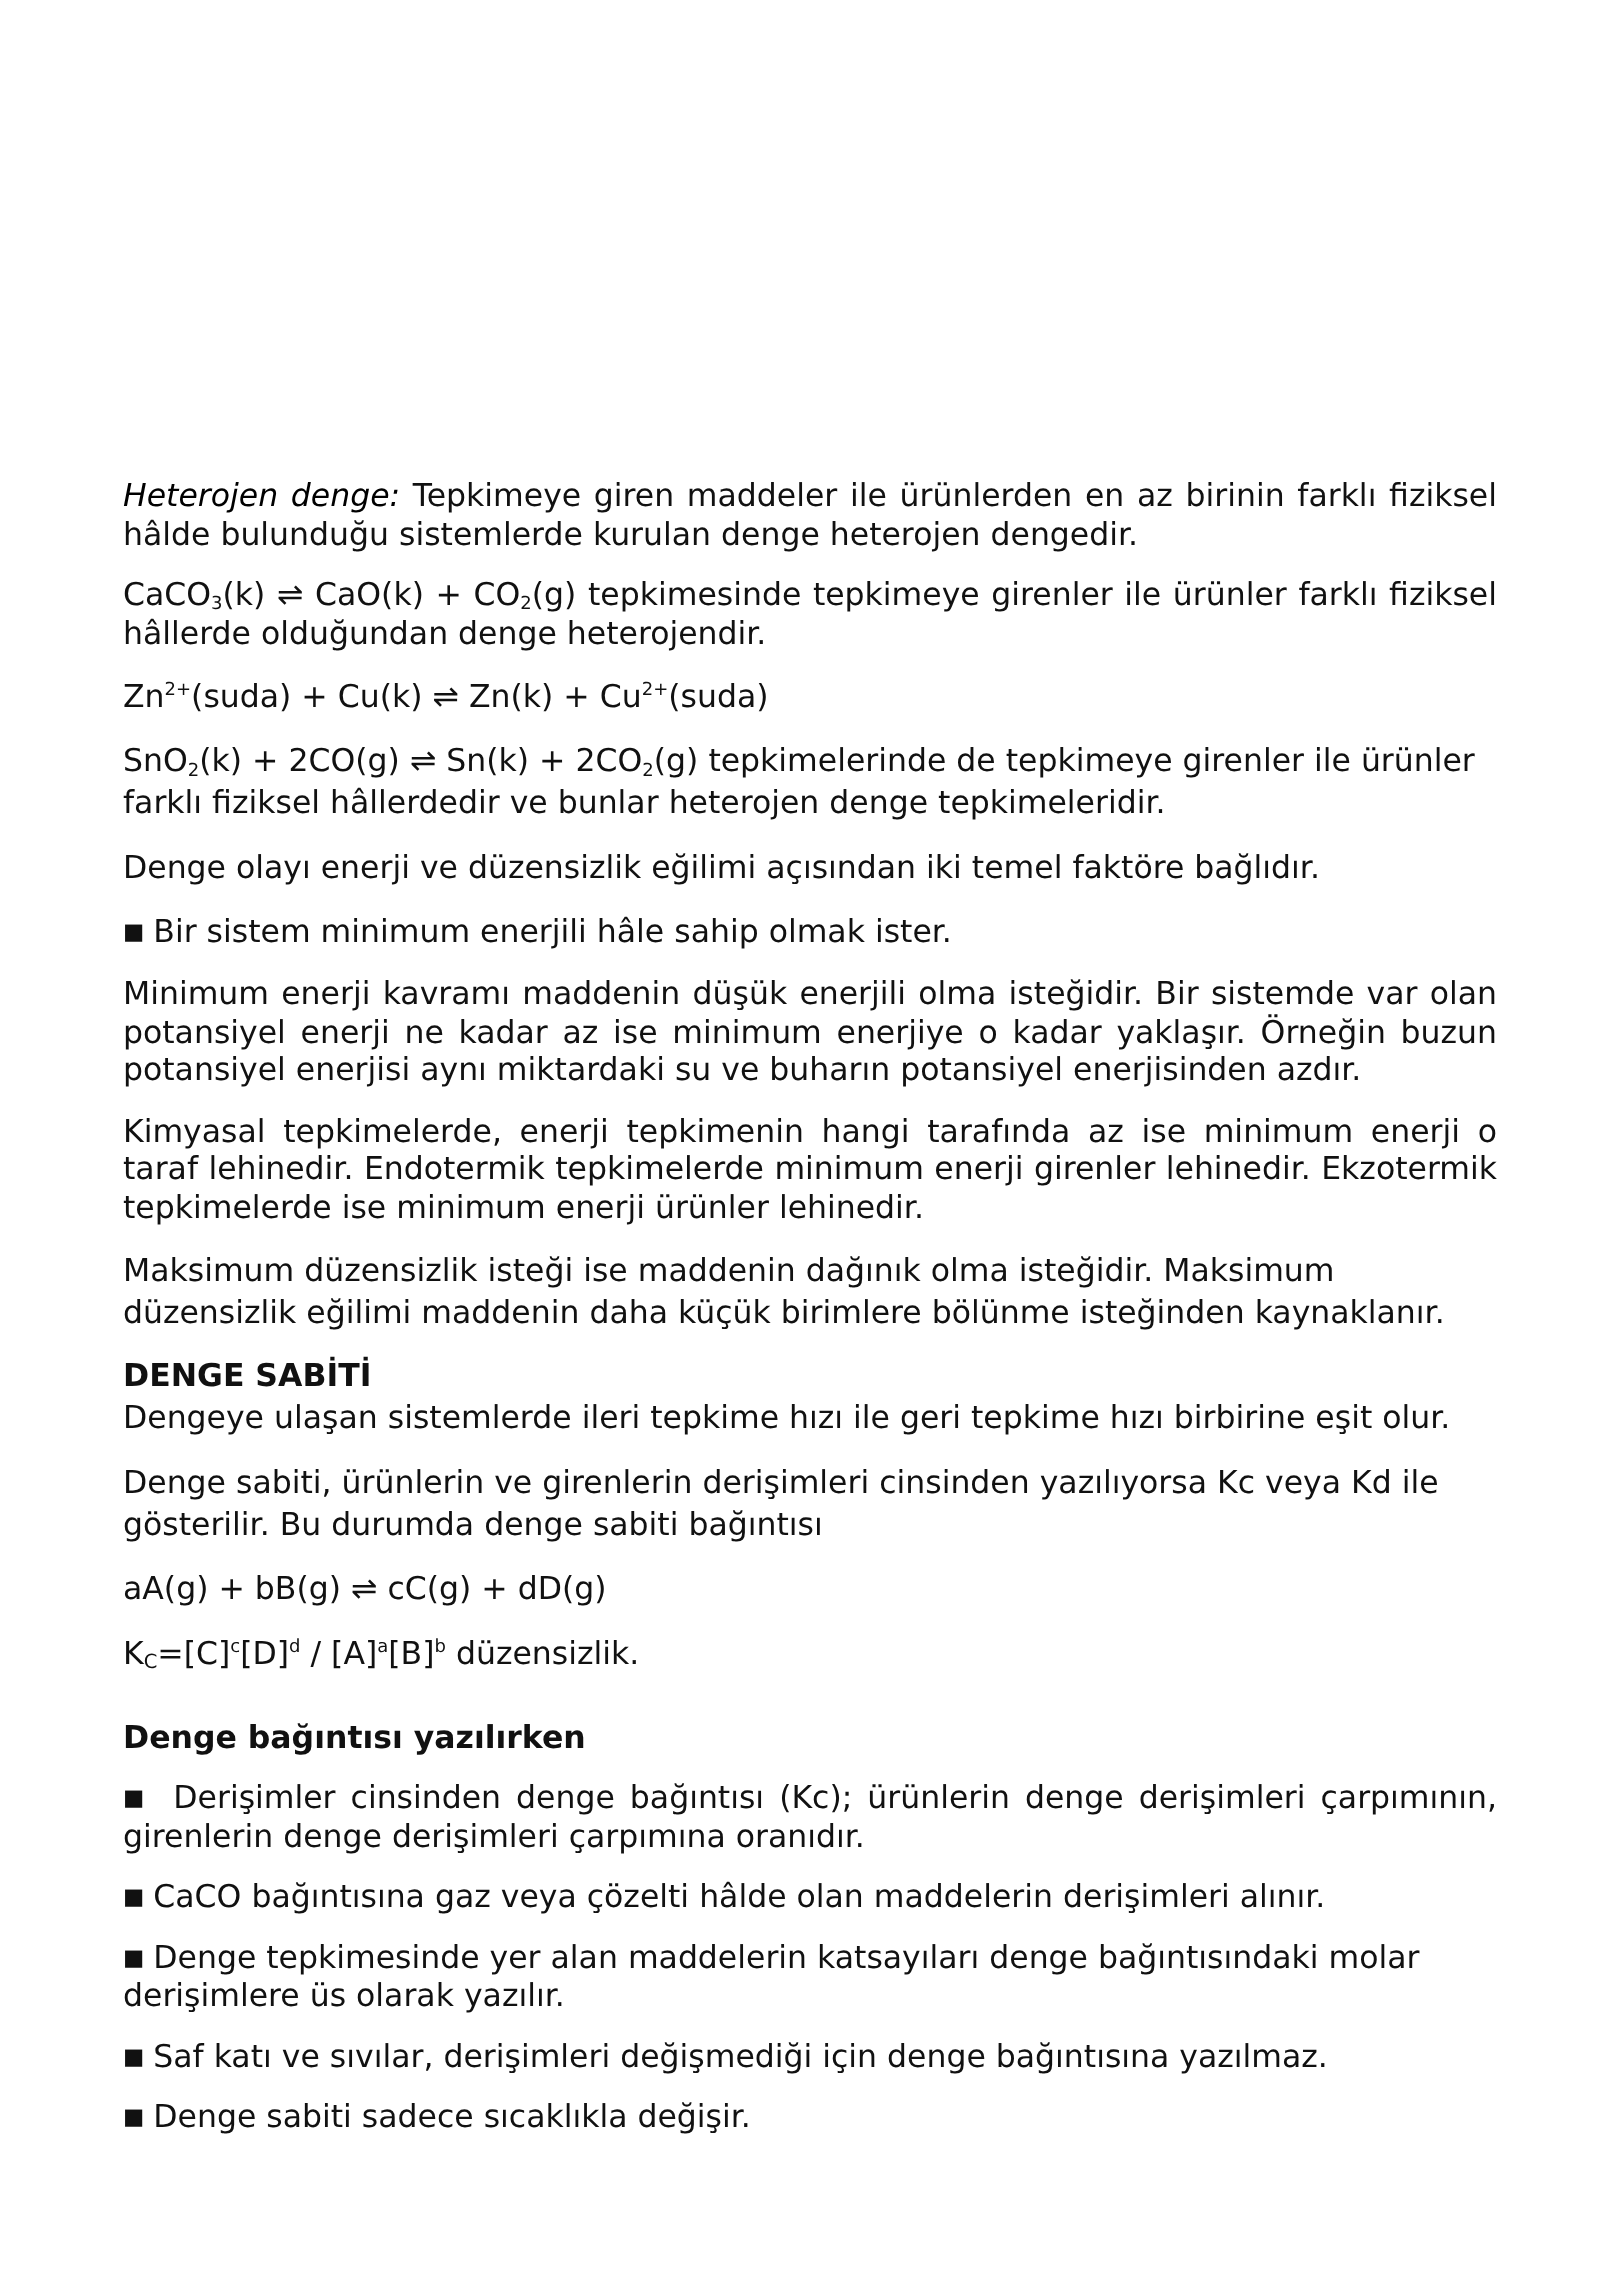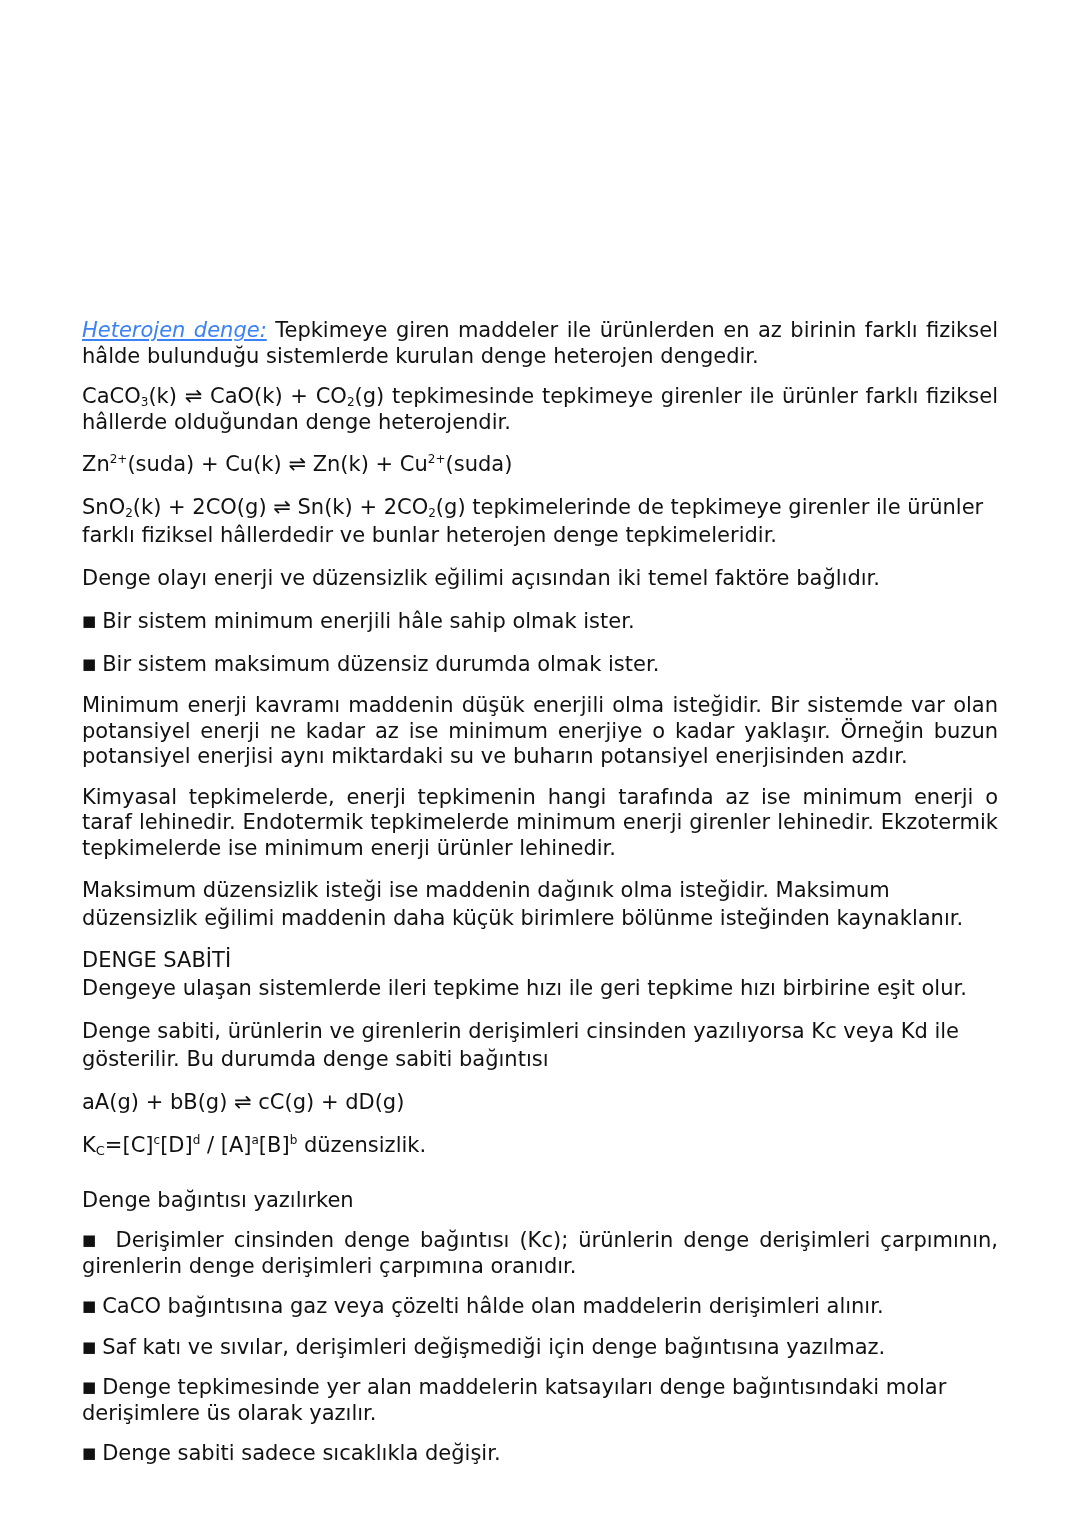--- a/index.html
+++ b/index.html
@@ -15,22 +15,22 @@
       position: absolute;
       left: 82px;
       top: 318px;
       width: 916px;
       font-size: 21px;
       line-height: 25.5px;
     }
     .p { margin: 0 0 15px 0; }
     .justify { text-align: justify; text-align-last: left; }
     .loose { line-height: 28px; }
-    .red-italic { color: #3b82f6; font-style: italic; text-decoration: underline; }
-    .heading { font-weight: normal; margin: 0; line-height: 27px; }
+    .red-italic { color: #000000; font-style: italic; }
+    .heading { font-weight: bold; margin: 0; line-height: 27px; }
     .bullet { margin: 0 0 15px 0; }
     .indent { }
     .sq { font-size: 15px; vertical-align: 2px; margin-right: 6px; }
     sub, sup { font-size: 12px; line-height: 0; }
     sub { vertical-align: -3px; }
     sup { vertical-align: 8px; }
     .sub-c { font-size: 13px; vertical-align: -3px; }
     .gap-lg { margin-top: 22px; }
   </style>
 </head>
@@ -52,23 +52,20 @@
 
   <p class="p loose">
     <span>SnO</span><sub>2</sub><span>(k) + 2CO(g) ⇌ Sn(k) + 2CO</span><sub>2</sub><span>(g) tepkimelerinde de tepkimeye girenler ile ürünler farklı fiziksel hâllerdedir ve bunlar heterojen denge tepkimeleridir.</span>
   </p>
 
   <p class="p loose">Denge olayı enerji ve düzensizlik eğilimi açısından iki temel faktöre bağlıdır.</p>
 
   <p class="bullet loose">
     <span class="sq">■</span><span>Bir sistem minimum enerjili hâle sahip olmak ister.</span>
   </p>
-  <p class="bullet loose">
-    <span class="sq">■</span><span>Bir sistem maksimum düzensiz durumda olmak ister.</span>
-  </p>
 
   <p class="p justify">Minimum enerji kavramı maddenin düşük enerjili olma isteğidir. Bir sistemde var olan potansiyel enerji ne kadar az ise minimum enerjiye o kadar yaklaşır. Örneğin buzun potansiyel enerjisi aynı miktardaki su ve buharın potansiyel enerjisinden azdır.</p>
 
   <p class="p justify">Kimyasal tepkimelerde, enerji tepkimenin hangi tarafında az ise minimum enerji o taraf lehinedir. Endotermik tepkimelerde minimum enerji girenler lehinedir. Ekzotermik tepkimelerde ise minimum enerji ürünler lehinedir.</p>
 
   <p class="p loose">Maksimum düzensizlik isteği ise maddenin dağınık olma isteğidir. Maksimum düzensizlik eğilimi maddenin daha küçük birimlere bölünme isteğinden kaynaklanır.</p>
 
   <p class="heading">DENGE SABİTİ</p>
   <p class="p loose">Dengeye ulaşan sistemlerde ileri tepkime hızı ile geri tepkime hızı birbirine eşit olur.</p>
 
@@ -83,23 +80,23 @@
   <p class="heading gap-lg" style="margin-bottom:14px;">Denge bağıntısı yazılırken</p>
 
   <div class="indent">
     <p class="bullet justify">
       <span class="sq">■</span> <span>Derişimler cinsinden denge bağıntısı (Kc); ürünlerin denge derişimleri çarpımının, girenlerin denge derişimleri çarpımına oranıdır.</span>
     </p>
     <p class="bullet">
       <span class="sq">■</span><span>CaCO bağıntısına gaz veya çözelti hâlde olan maddelerin derişimleri alınır.</span>
     </p>
     <p class="bullet">
-      <span class="sq">■</span><span>Saf katı ve sıvılar, derişimleri değişmediği için denge bağıntısına yazılmaz.</span>
+      <span class="sq">■</span><span>Denge tepkimesinde yer alan maddelerin katsayıları denge bağıntısındaki molar derişimlere üs olarak yazılır.</span>
     </p>
     <p class="bullet">
-      <span class="sq">■</span><span>Denge tepkimesinde yer alan maddelerin katsayıları denge bağıntısındaki molar derişimlere üs olarak yazılır.</span>
+      <span class="sq">■</span><span>Saf katı ve sıvılar, derişimleri değişmediği için denge bağıntısına yazılmaz.</span>
     </p>
     <p class="bullet">
       <span class="sq">■</span><span>Denge sabiti sadece sıcaklıkla değişir.</span>
     </p>
   </div>
 
 </div>
 
 </body></html>

